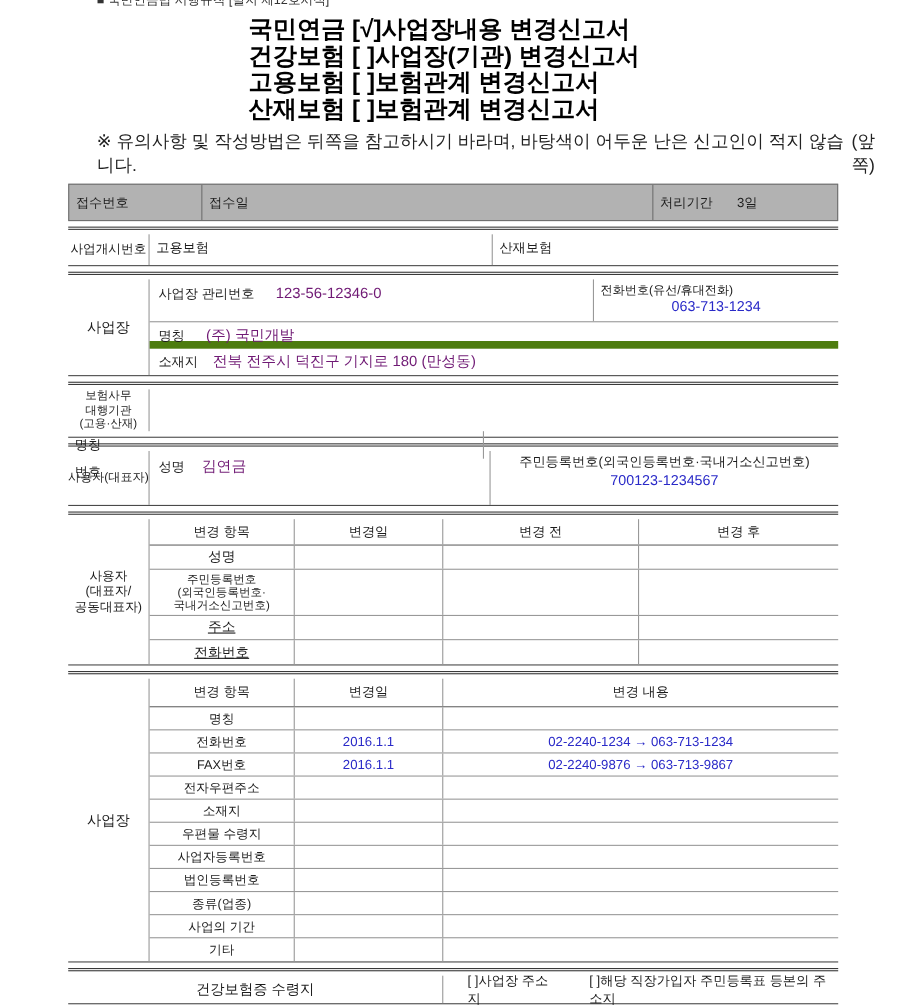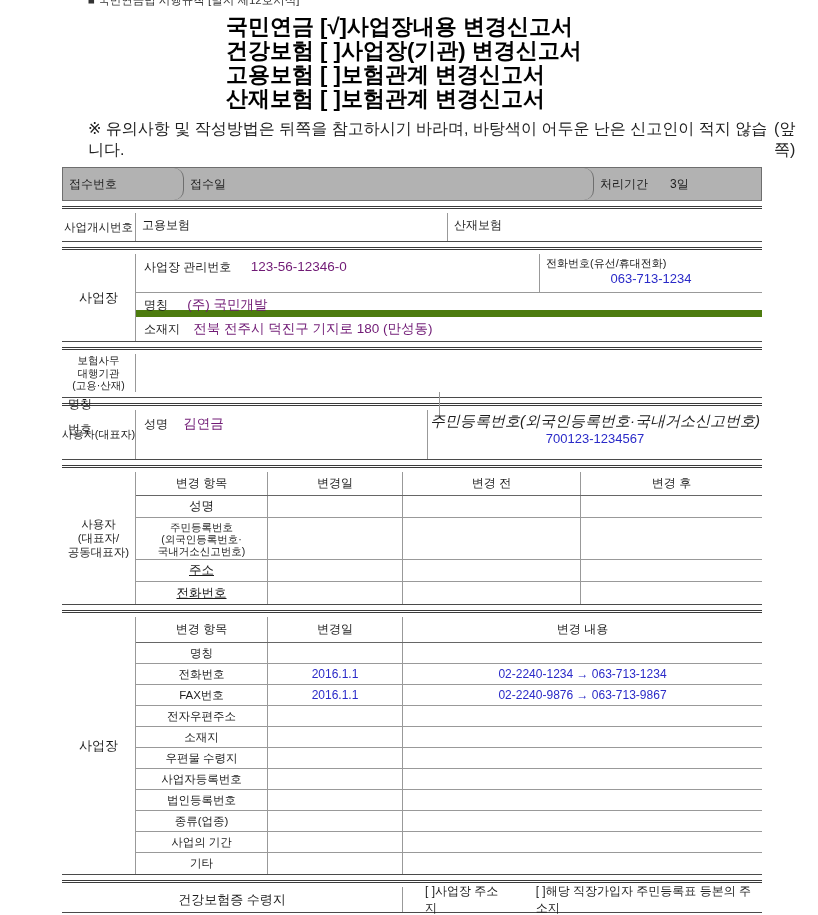--- a/index.html
+++ b/index.html
@@ -14,21 +14,21 @@
   .regnote { position:absolute; top:-7px; left:88px; font-size:11.5px; color:#333; white-space:nowrap; }
 
   .titles { padding-top:15px; margin-left:226px; }
   .title-line { font-size:22px; font-weight:bold; line-height:24px; white-space:nowrap; color:#000; }
 
   .notice-row { display:flex; justify-content:space-between; margin:8px 3px 0 88px; font-size:16px; color:#222; }
 
   .form { margin-left:62px; width:700px; margin-top:6px; font-size:12px; }
 
   .graybar { display:flex; background:#b2b2b2; border:1px solid #6e6e6e; height:34px; }
-  .gc { display:flex; align-items:center; padding:12px 6px;border-radius:10px; }
+  .gc { display:flex; align-items:center; padding:12px 6px; }
   .gc1 { width:121px; border-right:1px solid #6e6e6e; }
   .gc2 { width:410px; border-right:1px solid #6e6e6e; }
   .gc3 { flex:1; gap:22px; }
 
   .dsep { height:3px; border-top:1px solid #3a3a3a; border-bottom:1px solid #3a3a3a; margin-top:5px; }
 
   .sec { display:flex; border-bottom:1px solid #4a4a4a; margin-top:4px; }
   .lblcol {
     width:74px; border-right:1px solid #999;
     display:flex; flex-direction:column; justify-content:center; align-items:center;
@@ -55,21 +55,21 @@
 
   .agency-row { height:44px;flex-direction:column; }
   .agency-lines { font-size:10.5px; line-height:12.5px; }
   .ag-c1 { width:378px; border-right:1px solid #999; padding:4px 6px; }
   .ag-c2 { flex:1; padding:4px 6px; }
 
   .owner-row { height:50px; }
   .owner-lbl { font-size:11px; white-space:nowrap; }
   .ow-c1 { width:310px; border-right:1px solid #999; padding:5px 8px; }
   .ow-c2 { flex:1; padding:2px 2px; }
-  .ow-c2 .sub { font-size:15px; white-space:nowrap; display:block; text-align:center;font-style:italic; }
+  .ow-c2 .sub { font-size:12px; white-space:nowrap; display:block; text-align:center; }
   .ow-c2 .val { display:block; text-align:center; }
 
   .trow { display:flex; border-bottom:1px solid #999; align-items:stretch; }
   .trow:last-child { border-bottom:none; }
   .tc { display:flex; align-items:center; justify-content:center; text-align:center; border-right:1px solid #999; }
   .tc:last-child { border-right:none; }
   .t-c1 { width:132px; }
   .t-c2 { width:135px; }
   .t1-c3 { width:178px; }
   .t1-c4 { flex:1; }

